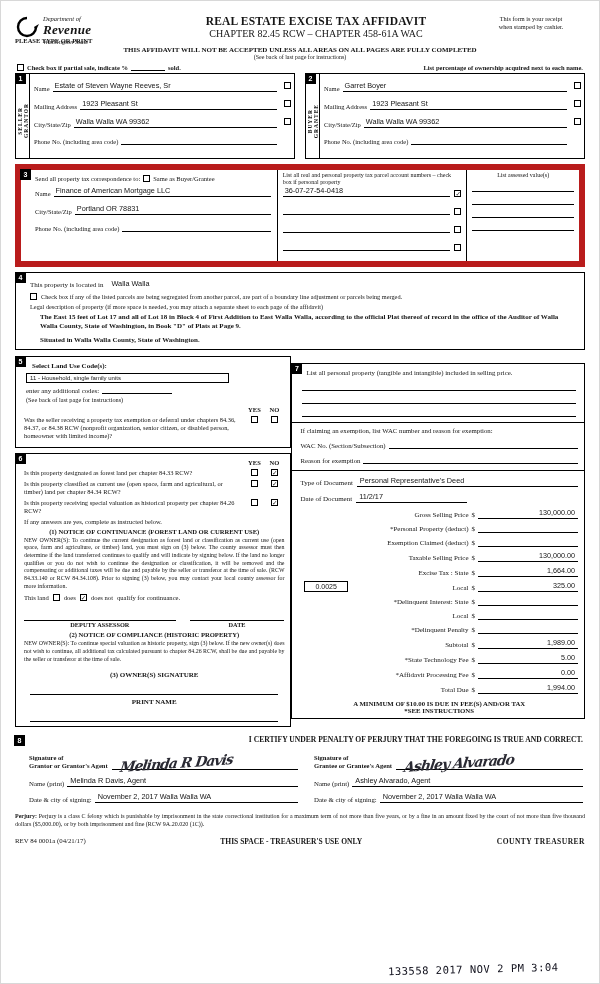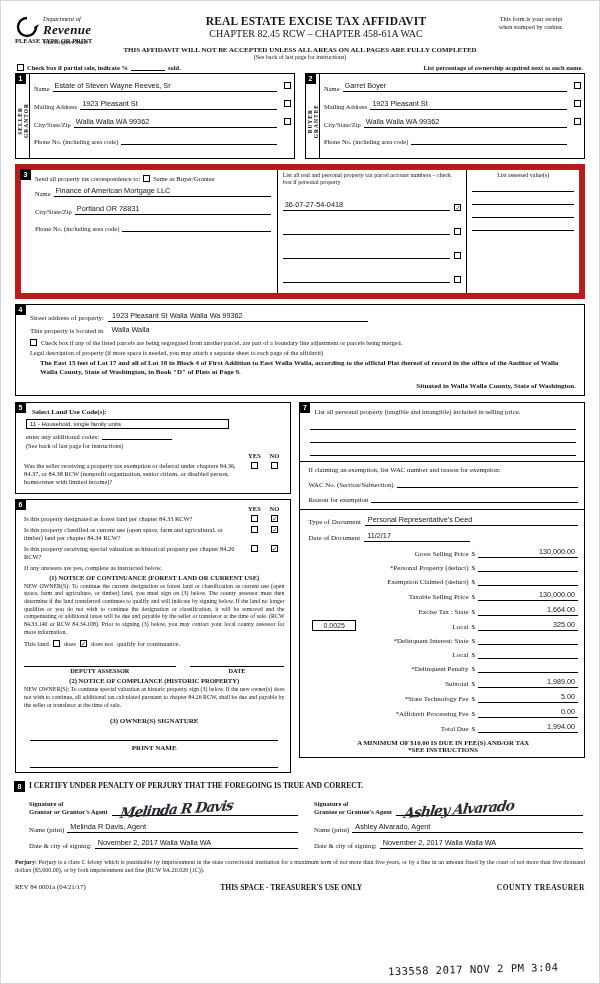--- a/index.html
+++ b/index.html
@@ -39,37 +39,37 @@
   .flabel { font-size:6.5px; white-space:nowrap; margin-right:3px; }
   .fvalue { flex:1; border-bottom:1px solid #000; font-family:"Liberation Sans", sans-serif; font-size:7.3px; padding:0 2px 1px; min-height:10px; }
   .cb-col { width:13px; display:flex; flex-direction:column; gap:11px; padding:8px 2px 0; align-items:center; }
 
   
   .box3 { border:6px solid #b91c1c; margin-top:5px; display:flex; position:relative; min-height:80px; }
   .b3-left { width:46%; border-right:1px solid #000; padding:3px 6px 2px 14px; }
   .corr-row { display:flex; align-items:center; gap:3px; font-size:6.5px; margin:2px 0 3px; }
   .b3-mid { width:34%; border-right:1px solid #000; padding:2px 5px; }
   .col-head { font-size:6px; line-height:1.2; text-align:left; }
-  .parcel-row { display:flex; align-items:flex-end; gap:4px; margin:14px 0 8px; }
+  .parcel-row { display:flex; align-items:flex-end; gap:4px; margin:0 0 8px; }
   .parcel-line { flex:1; border-bottom:1px solid #000; font-family:"Liberation Sans", sans-serif; font-size:7.3px; min-height:10px; padding:0 2px 1px; }
   .b3-right { flex:1; padding:2px 5px; }
   .av-line { border-bottom:1px solid #000; height:13px; }
 
   
   .box4 { border:1px solid #000; margin-top:5px; position:relative; padding:3px 8px 3px 14px; }
   .s4row { display:flex; align-items:flex-end; font-size:7px; margin:3px 0; }
   .s4label { white-space:nowrap; margin-right:4px; }
   .s4val { border-bottom:1px solid #000; font-family:"Liberation Sans", sans-serif; font-size:7.3px; padding:0 4px 1px; }
   .seg-row { display:flex; gap:4px; align-items:flex-start; font-size:6.3px; margin:4px 0 3px; }
   .legal-cap { font-size:6.3px; margin:2px 0 3px; }
   .legal-text { font-size:7px; font-weight:bold; line-height:1.3; margin:2px 6px 3px 10px; }
-  .situated { font-size:7px; font-weight:bold; margin:4px 0 2px 10px;text-align:right; }
-
-  
-  .cols { display:flex; gap:8px; margin-top:6px; align-items:flex-start; }
+  .situated { font-size:7px; font-weight:bold; margin:4px 0 2px 10px; }
+
+  
+  .cols { display:flex; gap:0; margin-top:6px; align-items:center; }
   .colL { width:48.5%; display:flex; flex-direction:column; gap:5px; }
   .colR { flex:1; }
   .secbox { border:1px solid #000; position:relative; padding:3px 6px 4px 8px; }
 
   .lu-row { font-size:7px; font-weight:bold; margin:2px 0 3px 8px; }
   .lu-select { border:1px solid #000; font-family:"Liberation Sans", sans-serif; font-size:6px; padding:1px 3px; width:78%; margin:0 0 3px 2px; }
   .addl { font-size:6.8px; margin:3px 0 2px 2px; display:flex; align-items:flex-end; gap:3px; }
   .small-note { font-size:6.3px; margin:1px 0 3px 2px; }
   .yn-head { display:flex; justify-content:flex-end; font-size:6.5px; font-weight:bold; gap:0; margin:2px 0 2px; }
   .yn-col { width:20px; text-align:center; }
@@ -104,21 +104,21 @@
   .money-row { display:flex; align-items:flex-end; justify-content:flex-end; font-size:7px; margin:4px 0; }
   .m-label { white-space:nowrap; }
   .m-dollar { margin:0 3px 0 3px; }
   .m-line { width:100px; border-bottom:1px solid #000; text-align:right; font-family:"Liberation Sans", sans-serif; font-size:7.2px; padding:0 3px 1px; min-height:10px; }
   .rate-box { border:1px solid #000; font-family:"Liberation Sans", sans-serif; font-size:7px; padding:1px 10px; margin-right:auto; margin-left:4px; }
   .min-note { font-size:6.8px; font-weight:bold; text-align:center; margin-top:6px; }
   .see-instr { font-size:6.8px; font-weight:bold; text-align:center; }
 
   
   .sec8 { position:relative; margin-top:6px; padding:2px 2px 0 14px; }
-  .certify { text-align:left; font-weight:bold; font-size:7.6px; margin-bottom:4px; }
+  .certify { text-align:right; font-weight:bold; font-size:7.6px; margin-bottom:4px; }
   .sig-grid { display:flex; gap:16px; }
   .sig-col { flex:1; }
   .sigrow { display:flex; align-items:flex-end; margin:6px 0; position:relative; }
   .siglab { font-size:6.6px; font-weight:bold; line-height:1.2; white-space:nowrap; margin-right:4px; }
   .sig-area { flex:1; border-bottom:1px solid #000; height:14px; position:relative; }
   .script { position:absolute; left:8px; bottom:-2px; font-family:"DejaVu Serif", serif; font-style:italic; font-weight:bold; font-size:14px; color:#2a2a33; transform:rotate(-4deg) skewX(-12deg); white-space:nowrap; letter-spacing:-1px; }
   .nmrow { display:flex; align-items:flex-end; margin:5px 0; font-size:6.8px; }
   .nmlab { white-space:nowrap; margin-right:3px; }
   .nmval { flex:1; border-bottom:1px solid #000; font-family:"Liberation Sans", sans-serif; font-size:7.3px; padding:0 3px 1px; min-height:10px; }
 
@@ -277,24 +277,20 @@
       <div class="col-head" style="text-align:center;">List assessed value(s)</div>
       <div class="av-line"></div>
       <div class="av-line"></div>
       <div class="av-line"></div>
       <div class="av-line"></div>
     </div>
   </div>
 
   <div class="box4">
     <div class="num">4</div>
-    <div class="s4row">
-      <span class="s4label">Street address of property:</span>
-      <span class="s4val" style="min-width:260px;">1923 Pleasant St Walla Walla Wa 99362</span>
-    </div>
     <div class="s4row">
       <span class="s4label">This property is located in</span>
       <span class="s4val" style="min-width:120px; border-bottom:none;">Walla Walla</span>
     </div>
     <div class="seg-row">
       <span class="cb"></span>
       <span>Check box if any of the listed parcels are being segregated from another parcel, are part of a boundary line adjustment or parcels being merged.</span>
     </div>
     <div class="legal-cap">Legal description of property (if more space is needed, you may attach a separate sheet to each page of the affidavit)</div>
     <div class="legal-text">The East 15 feet of Lot 17 and all of Lot 18 in Block 4 of First Addition to East Walla Walla, according to the official Plat thereof of record in the office of the Auditor of Walla Walla County, State of Washington, in Book "D" of Plats at Page 9.</div>

